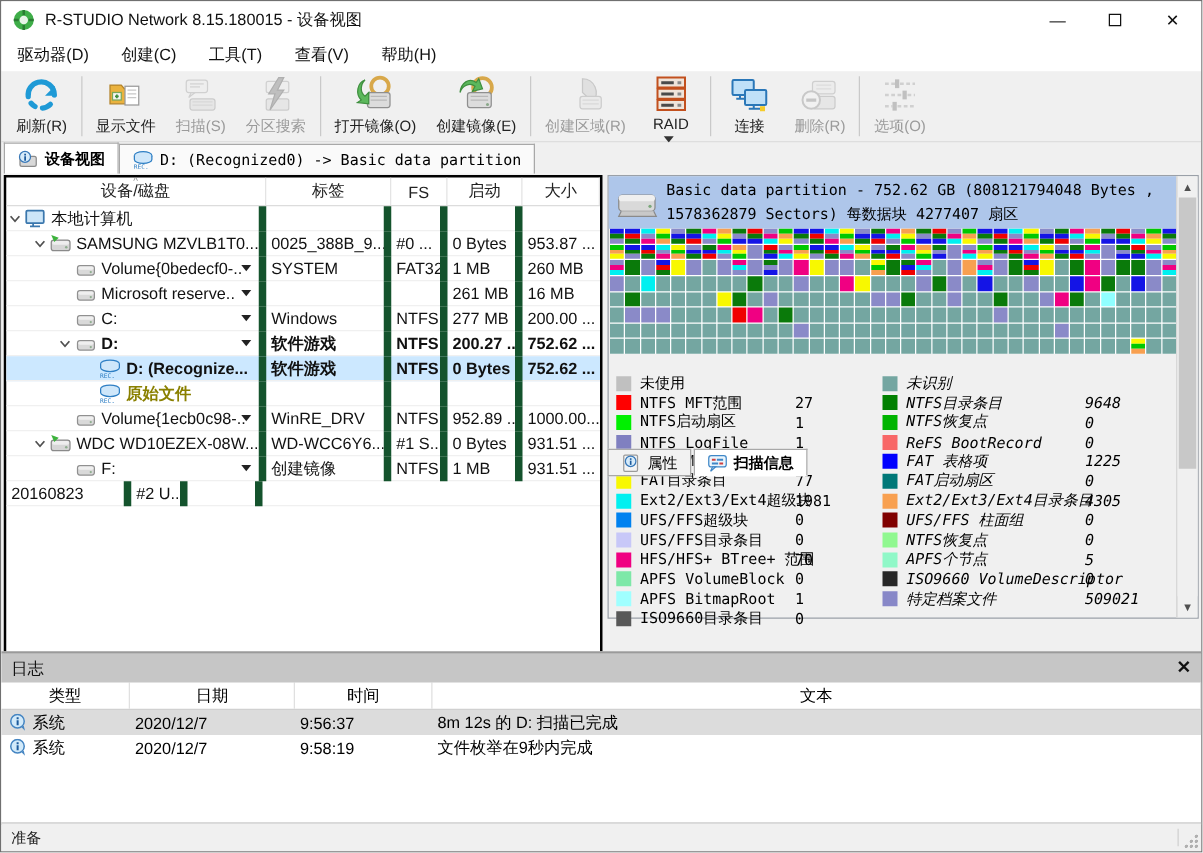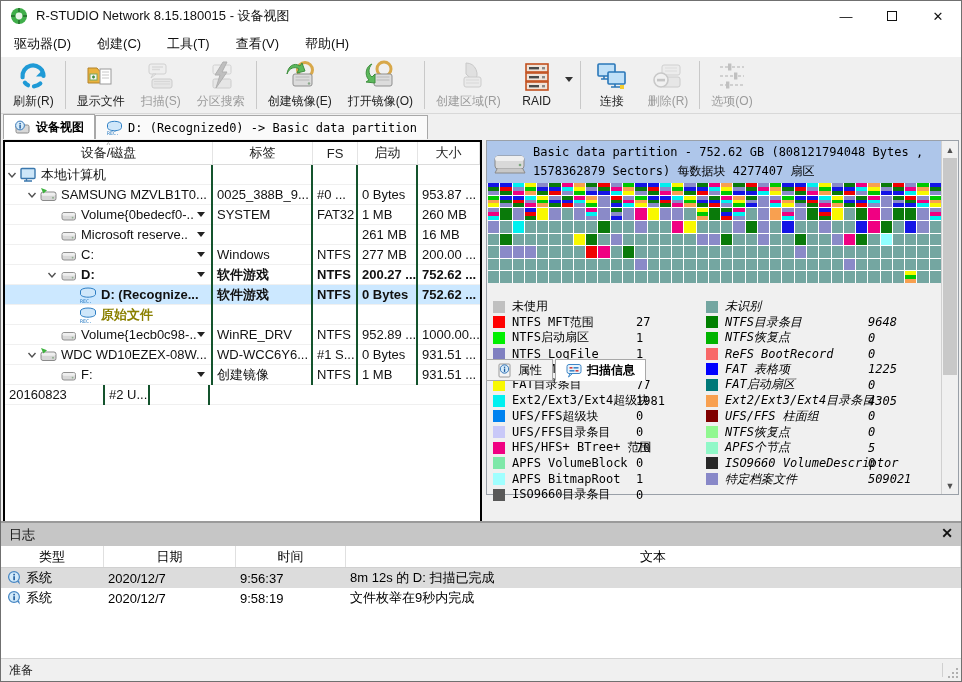--- a/index.html
+++ b/index.html
@@ -27,21 +27,21 @@
 
   
   .toolbar { position:absolute; top:56px; left:0; right:0; height:57px; background:#f0f0f0;
              border-bottom:1px solid #d8d8d8; display:flex; align-items:stretch; padding-left:4px; }
   .tbtn { display:flex; flex-direction:column; align-items:center; justify-content:center;
           padding:2px 8px 3px; font-size:12px; color:#222; min-width:56px; }
   .tbtn .ticon { width:32px; height:32px; margin-bottom:1px; }
   .tbtn.disabled { color:#9b9b9b; }
   .tbtn.disabled .ticon { filter:grayscale(1) opacity(.5); }
   .tsep { width:1px; background:#c9c9c9; margin:4px 3px; }
-  .raid-wrap { display:flex; align-items:center; }
+  .raid-wrap { display:flex; align-items:center;flex-direction:column; }
   .dd-arrow { width:0; height:0; border-left:4px solid transparent; border-right:4px solid transparent;
               border-top:5px solid #333; margin:0 4px 12px 0; }
 
   
   .tabbar { position:absolute; top:113px; left:0; right:0; height:25px; background:#f0f0f0;
             display:flex; align-items:flex-end; padding-left:2px; }
   .vtab { display:flex; align-items:center; gap:5px; height:24px; padding:0 10px;
           border:1px solid #a8a8a8; border-bottom:none; background:#fafafa; font-size:12px; }
   .vtab.active { background:#fff; height:25px; font-weight:bold; }
   .vtab .tab-ico { width:17px; height:15px; }
@@ -54,21 +54,21 @@
   .tree-panel { position:absolute; left:2px; top:1px; width:479px; height:435px;
                 background:#fff; border:2px solid #000; overflow:hidden; }
   .tree-header { display:flex; height:23px; border-bottom:1px solid #dcdcdc; position:relative; }
   .th-cell { font-size:13px; color:#222; display:flex; align-items:center; justify-content:center;
              border-right:1px solid #e4e4e4; position:relative; }
   .sort-caret { position:absolute; top:-1px; left:50%; transform:translateX(-50%); font-size:8px; color:#888; line-height:7px; }
   .tree-body { position:relative; }
   .trow { display:flex; height:20px; align-items:center; font-size:13px; color:#111;
           border-bottom:1px solid #f0f0f0; position:relative; }
   .trow.selected { background:#cce8ff; }
-  .tcell { height:20px; display:flex; align-items:center; border-right:2px solid #14532d;
+  .tcell { height:20px; display:flex; align-items:center; border-right:6px solid #14532d;
            padding:0 4px; overflow:hidden; white-space:nowrap; }
   .tcell.first { padding:0; position:relative; }
   .chev { width:14px; height:14px; flex:0 0 14px; display:flex; align-items:center; justify-content:center; }
   .row-ico { width:19px; height:16px; flex:0 0 19px; margin-right:3px; }
   .drop-tri { position:absolute; right:6px; top:7px; width:0; height:0;
               border-left:4px solid transparent; border-right:4px solid transparent;
               border-top:5px solid #222; }
   .bold { font-weight:bold; }
   .olive { color:#8a8000; font-weight:bold; }
 
@@ -193,36 +193,36 @@
         <span class="ticon"><svg viewBox="0 0 32 32">
             <rect x="8" y="5" width="18" height="9" rx="1.5" fill="#ececec" stroke="#b0b0b0"></rect>
             <rect x="8" y="19" width="18" height="9" rx="1.5" fill="#dcdcdc" stroke="#a8a8a8"></rect>
             <path d="M18 2l-8 13h5l-4 13 11-16h-5l5-10z" fill="#8d8d8d" stroke="#6e6e6e"></path>
           </svg></span>
         <span>分区搜索</span>
       </div>
       <div class="tsep"></div>
       <div class="tbtn">
         <span class="ticon"><svg viewBox="0 0 32 32">
+            <circle cx="20" cy="9" r="7" fill="none" stroke="#d8a84a" stroke-width="3"></circle>
+            <rect x="10" y="14" width="18" height="12" rx="2" fill="#dcdcdc" stroke="#8f8f8f"></rect>
+            <path d="M12.5 17h13M12.5 20h13" stroke="#b8b8b8"></path>
+            <path d="M8 4c-4 4-4 10 0 13l3-3 0 9-9-1 3-2C0 15 2 6 8 4z" fill="#5cb85c" stroke="#3f8f3f"></path>
+          </svg></span>
+        <span>打开镜像(O)</span>
+      </div>
+      <div class="tbtn">
+        <span class="ticon"><svg viewBox="0 0 32 32">
             <circle cx="21" cy="10" r="7.5" fill="none" stroke="#d8a84a" stroke-width="3"></circle>
             <rect x="9" y="14" width="19" height="12" rx="2" fill="#dcdcdc" stroke="#8f8f8f"></rect>
             <path d="M11.5 17h14M11.5 20h14" stroke="#b8b8b8"></path>
             <circle cx="25" cy="23.5" r="1.2" fill="#89a889"></circle>
             <path d="M3 14c2-6 8-8 12-5l-2 4 8-2-3-8-2 3C10 2 4 6 3 14z" fill="#5cb85c" stroke="#3f8f3f"></path>
           </svg></span>
         <span>创建镜像(E)</span>
-      </div>
-      <div class="tbtn">
-        <span class="ticon"><svg viewBox="0 0 32 32">
-            <circle cx="20" cy="9" r="7" fill="none" stroke="#d8a84a" stroke-width="3"></circle>
-            <rect x="10" y="14" width="18" height="12" rx="2" fill="#dcdcdc" stroke="#8f8f8f"></rect>
-            <path d="M12.5 17h13M12.5 20h13" stroke="#b8b8b8"></path>
-            <path d="M8 4c-4 4-4 10 0 13l3-3 0 9-9-1 3-2C0 15 2 6 8 4z" fill="#5cb85c" stroke="#3f8f3f"></path>
-          </svg></span>
-        <span>打开镜像(O)</span>
       </div>
       <div class="tsep"></div>
       <div class="tbtn disabled">
         <span class="ticon"><svg viewBox="0 0 32 32">
             <path d="M14 3a11 11 0 0 1 8 18.5L14 14z" fill="#cfcfcf" stroke="#9f9f9f"></path>
             <rect x="12" y="17" width="17" height="10" rx="2" fill="#e4e4e4" stroke="#a8a8a8"></rect>
             <path d="M14 20h13M14 23h13" stroke="#c0c0c0"></path>
           </svg></span>
         <span>创建区域(R)</span>
       </div>

